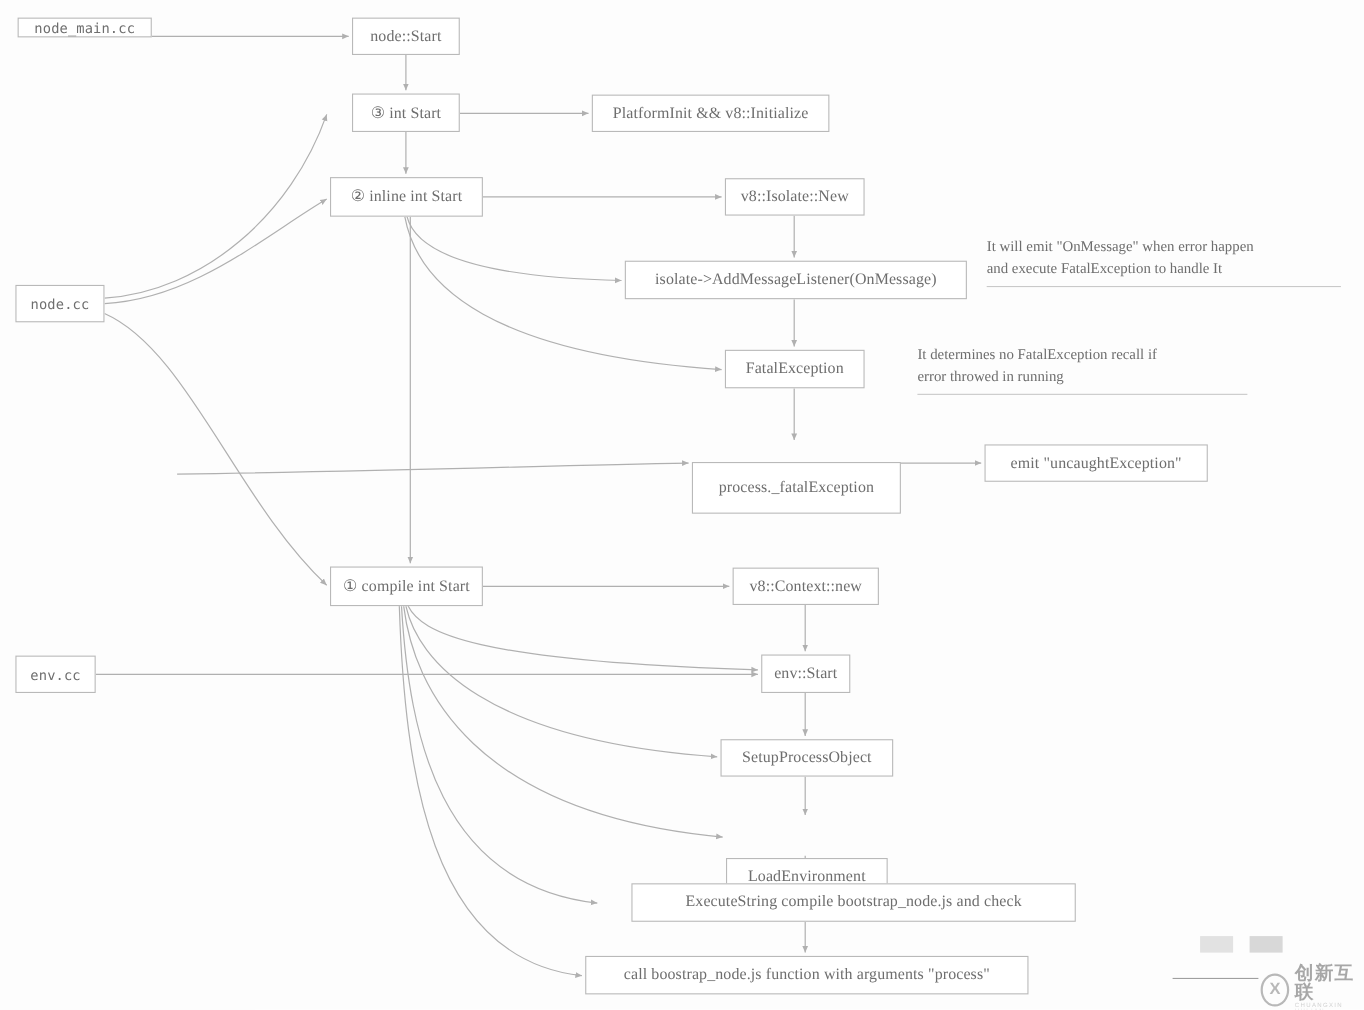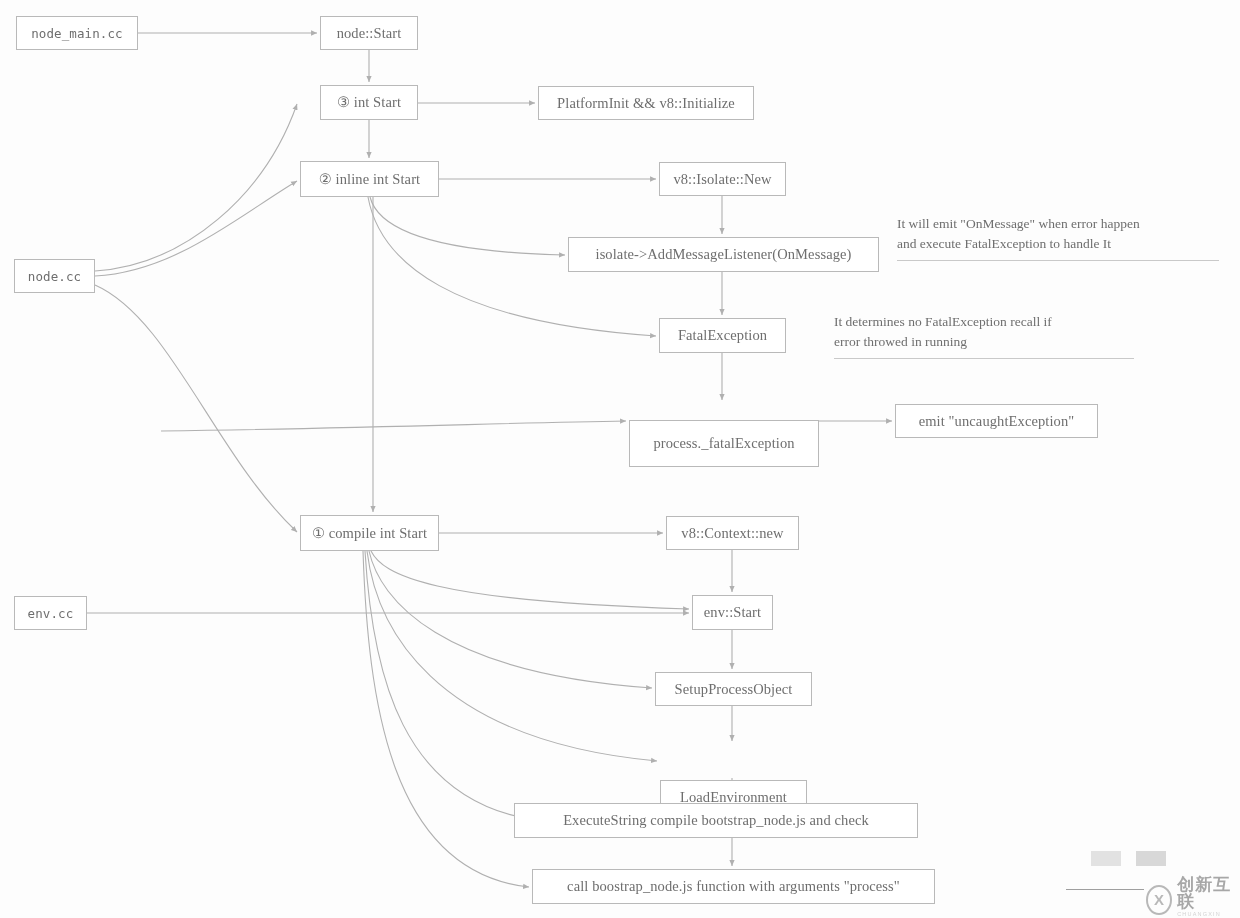--- a/index.html
+++ b/index.html
@@ -162,38 +162,38 @@
       <path d="M 732 838 L 732 866"></path>
 
       <path d="M 371 551 C 383 575, 430 601, 689 609"></path>
       <path d="M 369 551 C 380 600, 440 673, 652 688"></path>
       <path d="M 367 551 C 376 625, 430 740, 657 761"></path>
       <path d="M 365 551 C 372 670, 400 805, 543 821"></path>
       <path d="M 363 551 C 368 700, 390 872, 529 887"></path>
     </g>
   </svg>
 
-  <div class="node mono" style="left:16px;top:16px;width:122px;height:34px;">node_main.cc</div>
+  <div class="node mono" style="left:16px;top:16px;width:122px;height:18px;">node_main.cc</div>
   <div class="node" style="left:320px;top:16px;width:98px;height:34px;">node::Start</div>
   <div class="node" style="left:320px;top:85px;width:98px;height:35px;">③ int Start</div>
   <div class="node" style="left:538px;top:86px;width:216px;height:34px;">PlatformInit &amp;&amp; v8::Initialize</div>
   <div class="node" style="left:300px;top:161px;width:139px;height:36px;">② inline int Start</div>
   <div class="node" style="left:659px;top:162px;width:127px;height:34px;">v8::Isolate::New</div>
   <div class="node" style="left:568px;top:237px;width:311px;height:35px;">isolate-&gt;AddMessageListener(OnMessage)</div>
   <div class="node" style="left:659px;top:318px;width:127px;height:35px;">FatalException</div>
   <div class="node mono" style="left:14px;top:259px;width:81px;height:34px;">node.cc</div>
   <div class="node" style="left:629px;top:420px;width:190px;height:47px;">process._fatalException</div>
   <div class="node" style="left:895px;top:404px;width:203px;height:34px;">emit "uncaughtException"</div>
   <div class="node" style="left:300px;top:515px;width:139px;height:36px;">① compile int Start</div>
   <div class="node" style="left:666px;top:516px;width:133px;height:34px;">v8::Context::new</div>
   <div class="node mono" style="left:14px;top:596px;width:73px;height:34px;">env.cc</div>
   <div class="node" style="left:692px;top:595px;width:81px;height:35px;">env::Start</div>
   <div class="node" style="left:655px;top:672px;width:157px;height:34px;">SetupProcessObject</div>
   <div class="node" style="left:660px;top:744px;width:147px;height:34px;margin-top:36px;">LoadEnvironment</div>
-  <div class="node" style="left:514px;top:803px;width:404px;height:35px;">ExecuteString  compile bootstrap_node.js and check</div>
+  <div class="node" style="left:574px;top:803px;width:404px;height:35px;">ExecuteString  compile bootstrap_node.js and check</div>
   <div class="node" style="left:532px;top:869px;width:403px;height:35px;">call boostrap_node.js function with arguments "process"</div>
 
   <div class="note" style="left:897px;top:214px;width:322px;">
     <span>It will emit "OnMessage" when error happen</span><br>
     <span>and execute FatalException to handle It</span>
     <span class="rule"></span>
   </div>
 
   <div class="note" style="left:834px;top:312px;width:300px;">
     <span>It determines no FatalException recall if</span><br>

